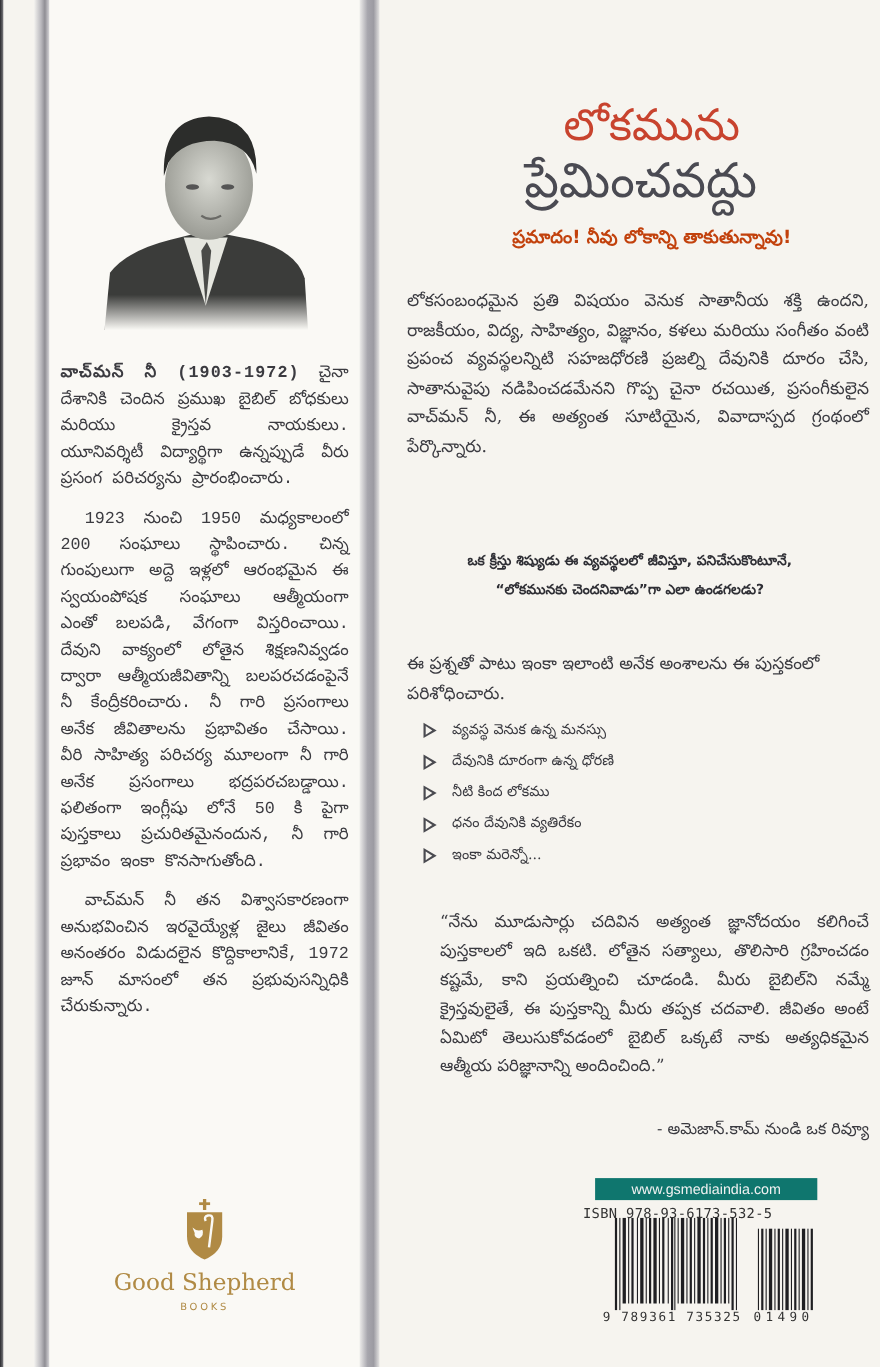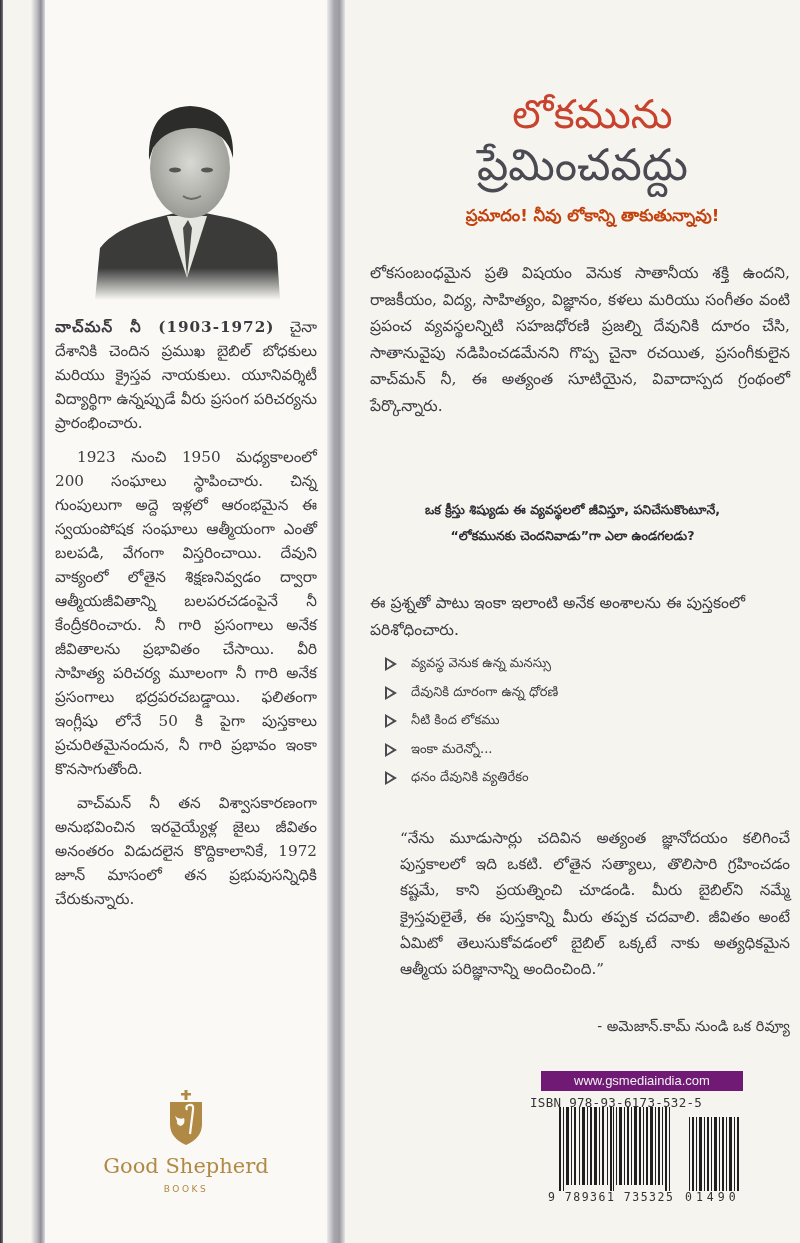--- a/index.html
+++ b/index.html
@@ -28,21 +28,21 @@
     background: #faf9f5;
   }
   .portrait {
     position: absolute; left: 50px; top: 78px; width: 185px; height: 222px;
   }
   .bio {
     position: absolute; left: 10px; top: 315px; width: 262px;
     font-family: "DejaVu Serif", serif; font-size: 15.2px; line-height: 24px;
     color: #3b3b40; text-align: justify;
   }
-  .bio p { margin: 0 0 10px 0; }
+  .bio p { margin: 12px 0 10px 0; font-family: Liberation Mono, monospace; }
   .bio .name-line { font-weight: bold; letter-spacing: 1px; }
   .bio .indent { text-indent: 22px; }
   .logo {
     position: absolute; left: 30px; top: 1090px; width: 222px; text-align: center;
   }
   .logo .brand {
     font-family: "DejaVu Serif", serif; font-size: 21px; color: #b08a44; margin-top: 4px;
   }
   .logo .sub {
     font-family: "DejaVu Sans", sans-serif; font-size: 9px; letter-spacing: 2.5px;
@@ -101,21 +101,21 @@
     position: absolute; left: 55px; top: 825px; width: 390px;
     font-family: "DejaVu Serif", serif; font-size: 15.2px; line-height: 26.2px;
     text-align: justify; color: #3a3a40;
   }
   .review-source {
     position: absolute; left: 55px; top: 1018px; width: 390px; text-align: right;
     font-family: "DejaVu Serif", serif; font-size: 14.5px; color: #3a3a40;
   }
   .url-bar {
     position: absolute; left: 541px; top: 1071px; width: 202px; height: 20px;
-    background: #701a75; color: #f2f2f2;
+    background: #0f766e; color: #f2f2f2;
     font-family: "Liberation Sans", sans-serif; font-size: 13px; line-height: 20px; text-align: center;
   }
   .isbn {
     position: absolute; left: 530px; top: 1095px; width: 200px;
     font-family: "DejaVu Sans Mono", monospace; font-size: 12.5px; letter-spacing: 0.3px; color: #333;
   }
   .barcode-main { position: absolute; left: 549px; top: 1107px; }
   .barcode-digits {
     position: absolute; left: 548px; top: 1190px;
     font-family: "DejaVu Sans Mono", monospace; font-size: 11.5px; color: #333; letter-spacing: 1.5px;
@@ -202,25 +202,25 @@
     <li>
         <span class="arrow"></span>
         <span>దేవునికి దూరంగా ఉన్న ధోరణి</span>
       </li>
     <li>
         <span class="arrow"></span>
         <span>నీటి కింద లోకము</span>
       </li>
     <li>
         <span class="arrow"></span>
+        <span>ధనం దేవునికి వ్యతిరేకం</span>
+      </li>
+    <li>
+        <span class="arrow"></span>
         <span>ఇంకా మరెన్నో...</span>
-      </li>
-    <li>
-        <span class="arrow"></span>
-        <span>ధనం దేవునికి వ్యతిరేకం</span>
       </li>
   </ul>
 
   <div class="review">“నేను మూడుసార్లు చదివిన అత్యంత జ్ఞానోదయం కలిగించే పుస్తకాలలో ఇది ఒకటి. లోతైన సత్యాలు, తొలిసారి గ్రహించడం కష్టమే, కాని ప్రయత్నించి చూడండి. మీరు బైబిల్‌ని నమ్మే క్రైస్తవులైతే, ఈ పుస్తకాన్ని మీరు తప్పక చదవాలి. జీవితం అంటే ఏమిటో తెలుసుకోవడంలో బైబిల్ ఒక్కటే నాకు అత్యధికమైన ఆత్మీయ పరిజ్ఞానాన్ని అందించింది.”</div>
   <div class="review-source">- అమెజాన్.కామ్ నుండి ఒక రివ్యూ</div>
 </div>
 
 <div class="url-bar">www.gsmediaindia.com</div>
 <div class="isbn">ISBN 978-93-6173-532-5</div>
 

